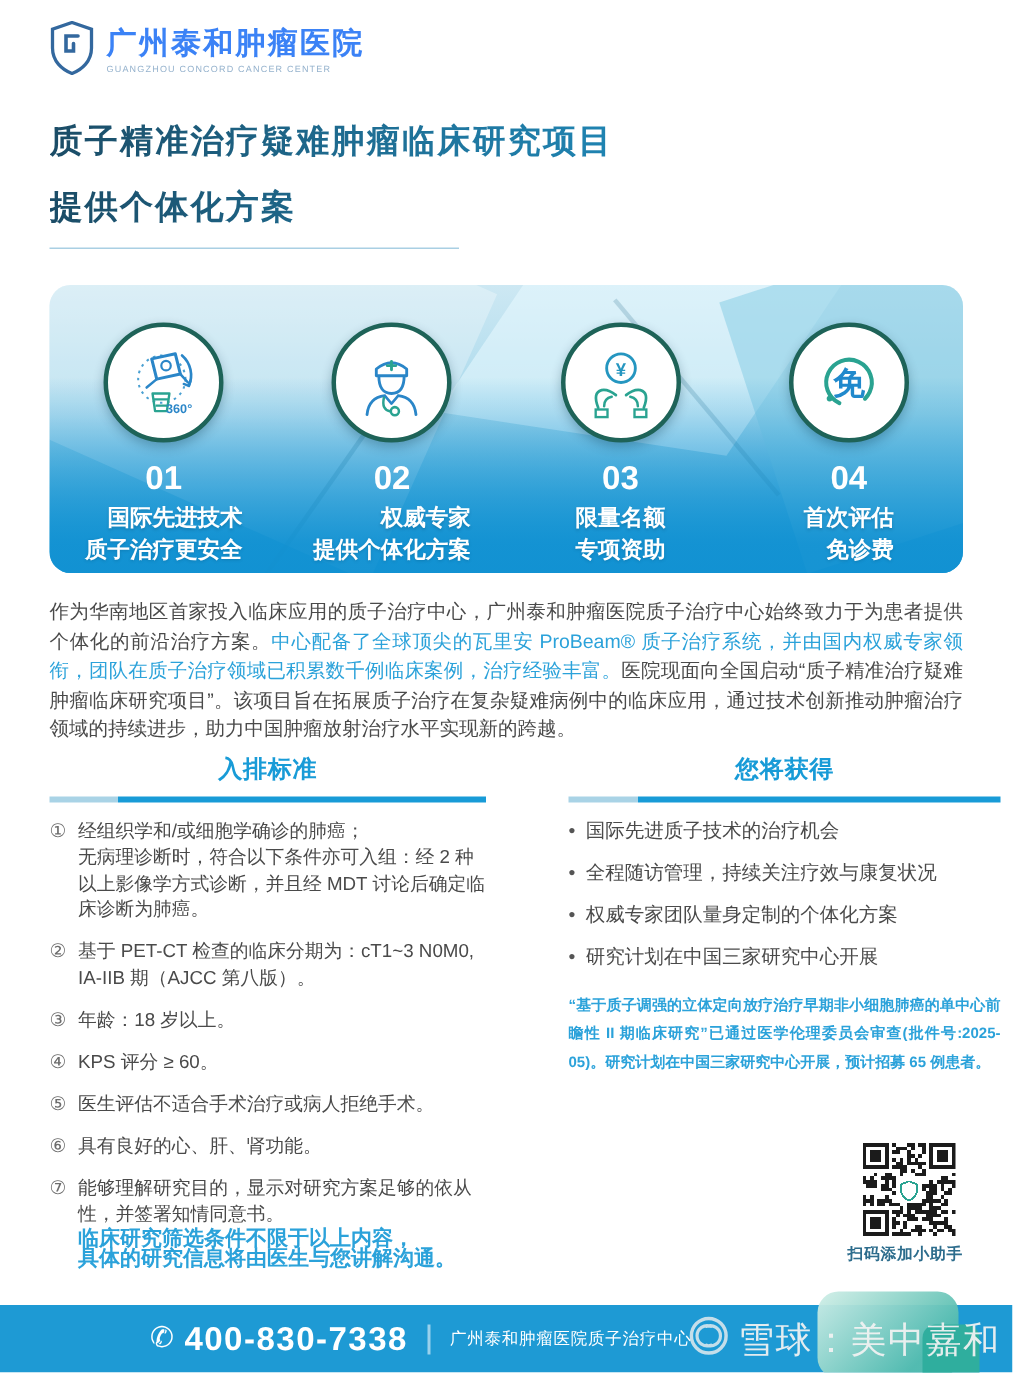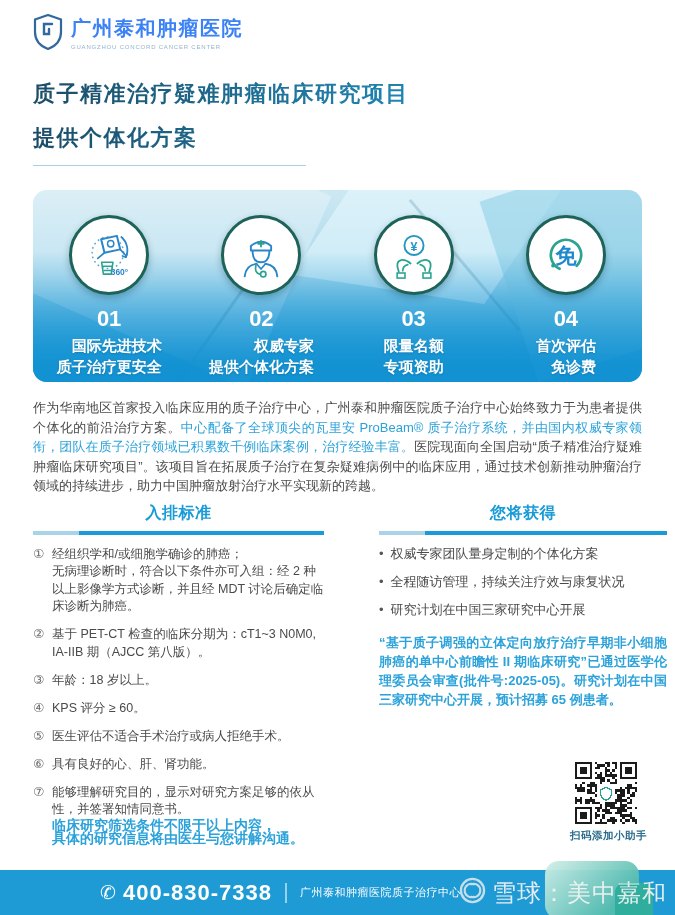--- a/index.html
+++ b/index.html
@@ -67,24 +67,24 @@
   .sec-rule { margin-top:7px; height:4px; background:linear-gradient(90deg,#a9d3e6 0px,#a9d3e6 46px,#189bd7 46px,#189bd7 100%); }
 
   .citem { display:flex; margin-top:10.5px; font-size:12.5px; line-height:17.5px; color:#4a4a4a; }
   .citem .n { flex:0 0 19px; color:#6d6d6d; }
   .citem .t { flex:1; white-space:pre-line; }
   .cnote { padding-left:19px; font-size:14px; line-height:13px; font-weight:700; color:#2ba2da; white-space:pre-line; }
 
   .bitem { display:flex; margin-top:10px; font-size:13px; line-height:18px; color:#4a4a4a; }
   .bitem::before { content:"•"; margin-right:7px; color:#555; }
   .bitems { margin-top:4px; }
-  .bnote { margin-top:14px; font-size:13px; line-height:19px; font-weight:700; color:#2ba2da; text-align:justify; }
-
-  
-  .qrbox { position:absolute; left:565px; top:762px; width:82px; text-align:right; }
+  .bnote { margin-top:14px; font-size:10px; line-height:19px; font-weight:700; color:#2ba2da; text-align:justify; }
+
+  
+  .qrbox { position:absolute; left:565px; top:762px; width:82px; text-align:left; }
   .qrbox svg { display:block; margin:0 auto; background:#fff; }
   .qr-caption { margin-top:5px; font-size:10.5px; font-weight:600; color:#2c6c8c; letter-spacing:.5px; }
 
   
   .footer {
     position:absolute; left:0; top:870px; width:675px; height:45px;
     background:#1e9ad4; color:#fff; display:flex; align-items:center; padding-left:100px;
   }
   .f-phone-icon { font-size:19px; margin-right:7px; line-height:1; }
   .f-phone { font-size:22px; font-weight:800; letter-spacing:1px; }
@@ -246,22 +246,23 @@
 
   <div class="cnote">临床研究筛选条件不限于以上内容，
 具体的研究信息将由医生与您讲解沟通。</div>
 </div>
 
 <div class="col col-right">
   <div class="sec-title">您将获得</div>
   <div class="sec-rule"></div>
 
   <div class="bitems">
+    <div class="bitem">国际先进质子技术的治疗机会</div>
+    <div class="bitem">全程随访管理，持续关注疗效与康复状况</div>
     <div class="bitem">权威专家团队量身定制的个体化方案</div>
-    <div class="bitem">全程随访管理，持续关注疗效与康复状况</div>
     <div class="bitem">研究计划在中国三家研究中心开展</div>
   </div>
 
   <div class="bnote">“基于质子调强的立体定向放疗治疗早期非小细胞肺癌的单中心前瞻性 II 期临床研究”已通过医学伦理委员会审查(批件号:2025-05)。研究计划在中国三家研究中心开展，预计招募 65 例患者。</div>
 </div>
 
 <div class="qrbox">
   <span>
     <svg width="62" height="62" viewBox="0 0 25 25" shape-rendering="crispEdges">
         <rect x="0" y="0" width="25" height="25" fill="#fff"></rect>

